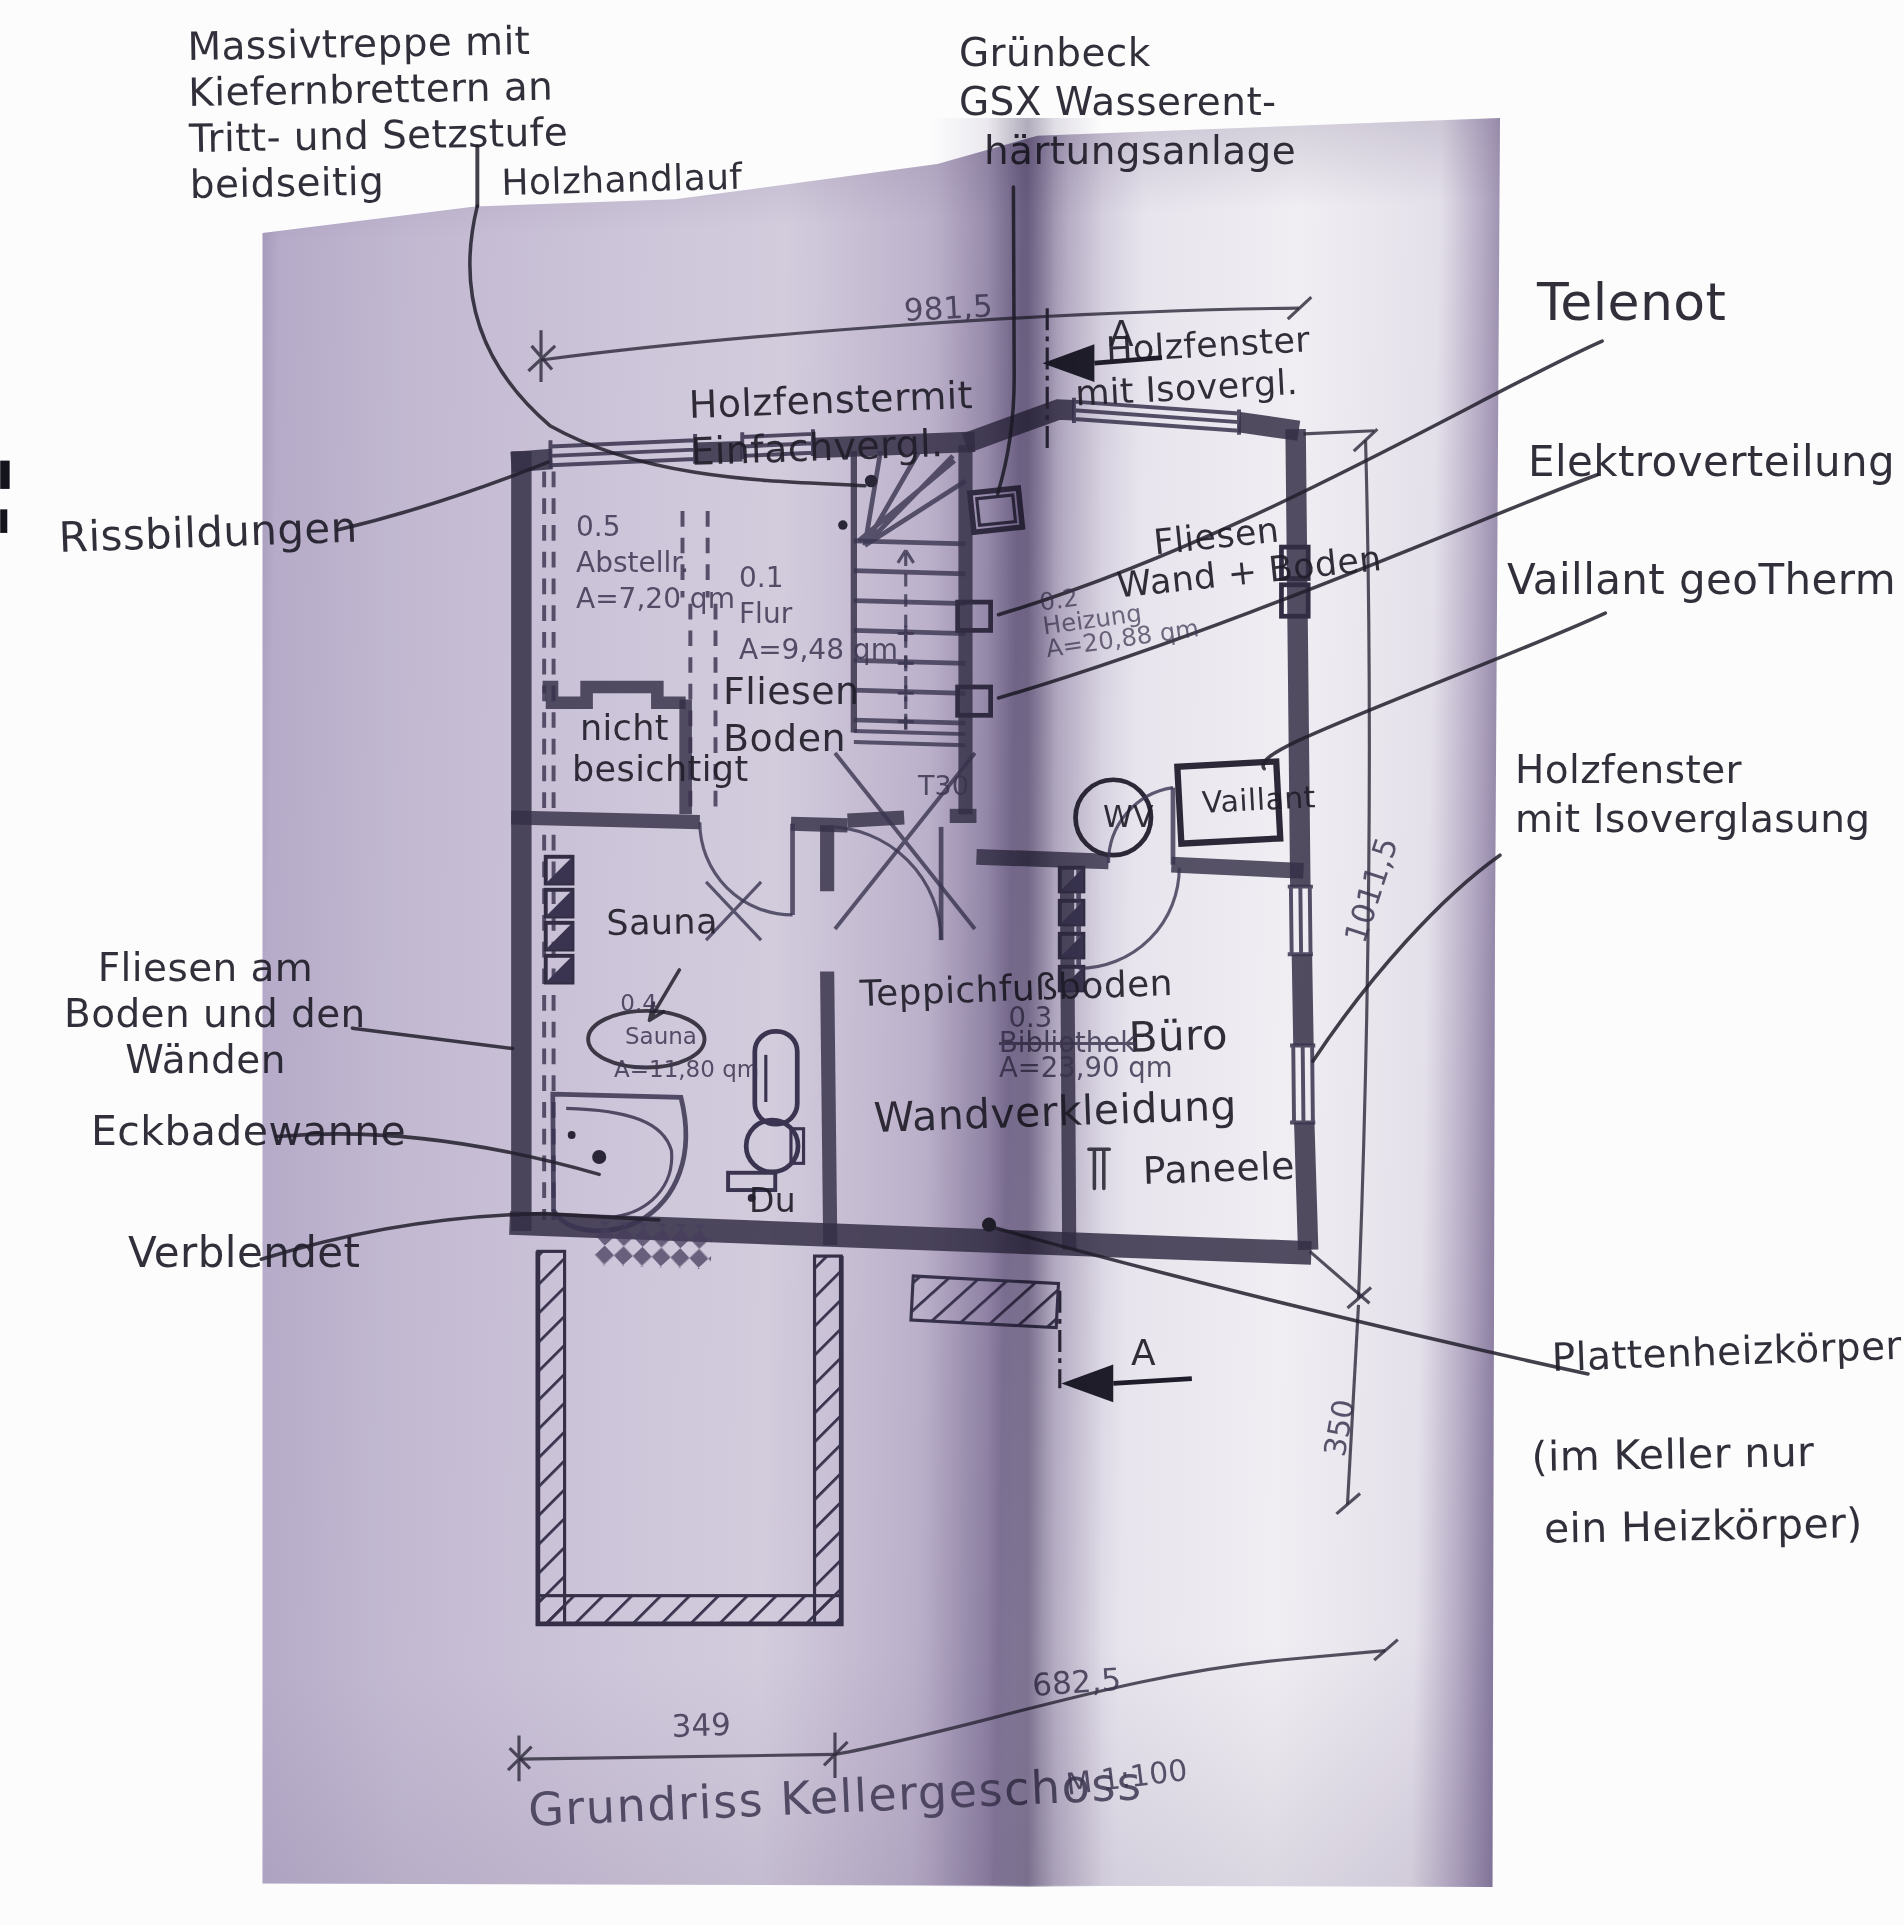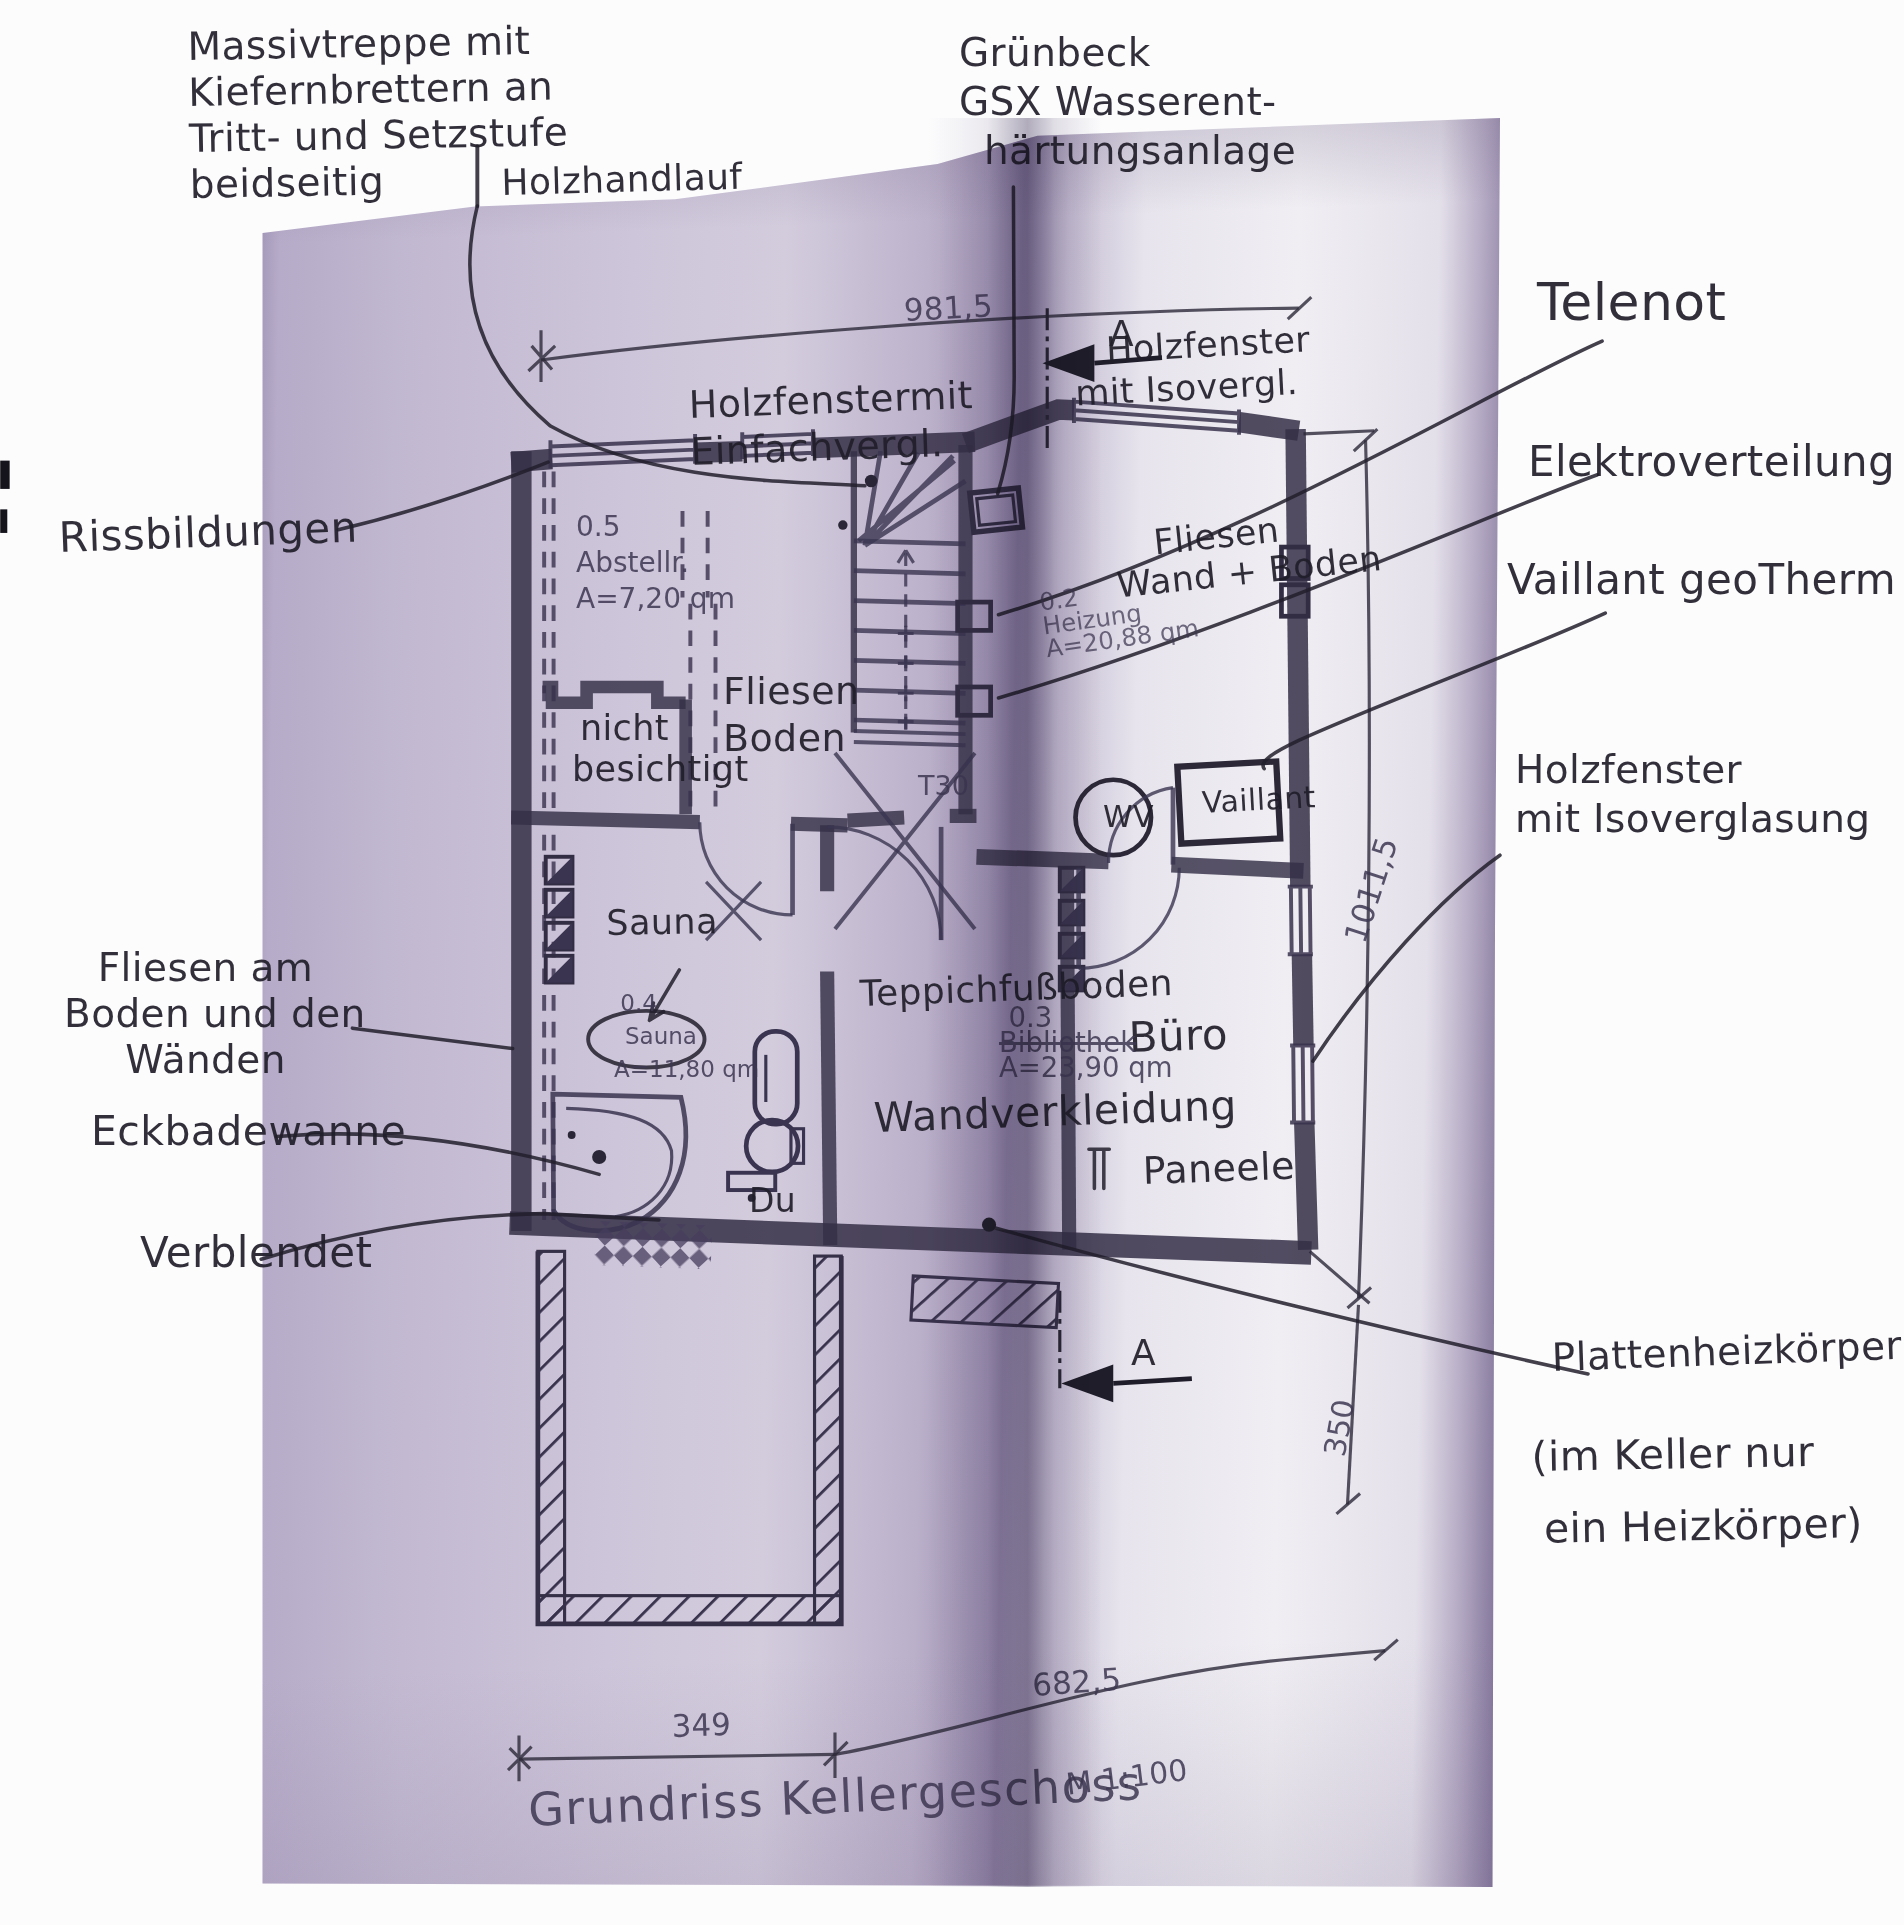--- a/index.html
+++ b/index.html
@@ -255,21 +255,21 @@
   <div class="lab hand" style="left:1503px;top:745px;font-size:39px;line-height:49px;">
     <span class="line">Holzfenster</span>
     <span class="line">mit Isoverglasung</span>
   </div>
   <div class="lab hand ctr" style="left:52px;top:945px;width:283px;font-size:39px;line-height:46px;">
     <span class="line">Fliesen am</span>
     <span class="line">Boden und den</span>
     <span class="line">Wänden</span>
   </div>
   <div class="lab hand" style="left:79px;top:1107px;font-size:41px;">Eckbadewanne</div>
-  <div class="lab hand" style="left:116px;top:1228px;font-size:42px;margin-left:12px;">Verblendet</div>
+  <div class="lab hand" style="left:116px;top:1228px;font-size:42px;">Verblendet</div>
   <div class="lab hand" style="left:1539px;top:1335px;font-size:39px;transform:rotate(-2deg);">Plattenheizkörper</div>
   <div class="lab hand" style="left:1519px;top:1421px;font-size:41px;line-height:72px;transform:rotate(-1deg);">
     <span class="line">(im Keller nur</span>
     <span class="line" style="padding-left:11px;">ein Heizkörper)</span>
   </div>
 
   <div class="lab hand" style="left:676px;top:382px;font-size:38px;line-height:47px;transform:rotate(-2deg);">
     <span class="line">Holzfenstermit</span>
     <span class="line">Einfachvergl.</span>
   </div>
@@ -296,20 +296,25 @@
   <div class="lab hand" style="left:1130px;top:1149px;font-size:38px;transform:rotate(-2deg);">Paneele</div>
   <div class="lab hand" style="left:737px;top:1181px;font-size:33px;">Du</div>
   <div class="lab hand" style="left:1091px;top:799px;font-size:30px;">WV</div>
   <div class="lab hand" style="left:1189px;top:785px;font-size:30px;transform:rotate(-3deg);">Vaillant</div>
 
   <div class="lab pencil" style="left:564px;top:509px;font-size:28px;line-height:36px;">
     <span class="line">0.5</span>
     <span class="line">Abstellr.</span>
     <span class="line">A=7,20 qm</span>
   </div>
+  <div class="lab pencil" style="left:727px;top:560px;font-size:28px;line-height:36px;">
+    <span class="line">0.1</span>
+    <span class="line">Flur</span>
+    <span class="line">A=9,48 qm</span>
+  </div>
   <div class="lab pencil" style="left:1026px;top:591px;font-size:24.4px;line-height:23.6px;transform:rotate(-8deg);opacity:.72;">
     <span class="line">0.2</span>
     <span class="line">Heizung</span>
     <span class="line">A=20,88 qm</span>
   </div>
   <div class="lab pencil" style="left:602px;top:987px;font-size:23px;line-height:33px;">
     <span class="line" style="padding-left:6.3px;">0.4</span>
     <span class="line" style="padding-left:11px;">Sauna</span>
     <span class="line">A=11,80 qm</span>
   </div>

